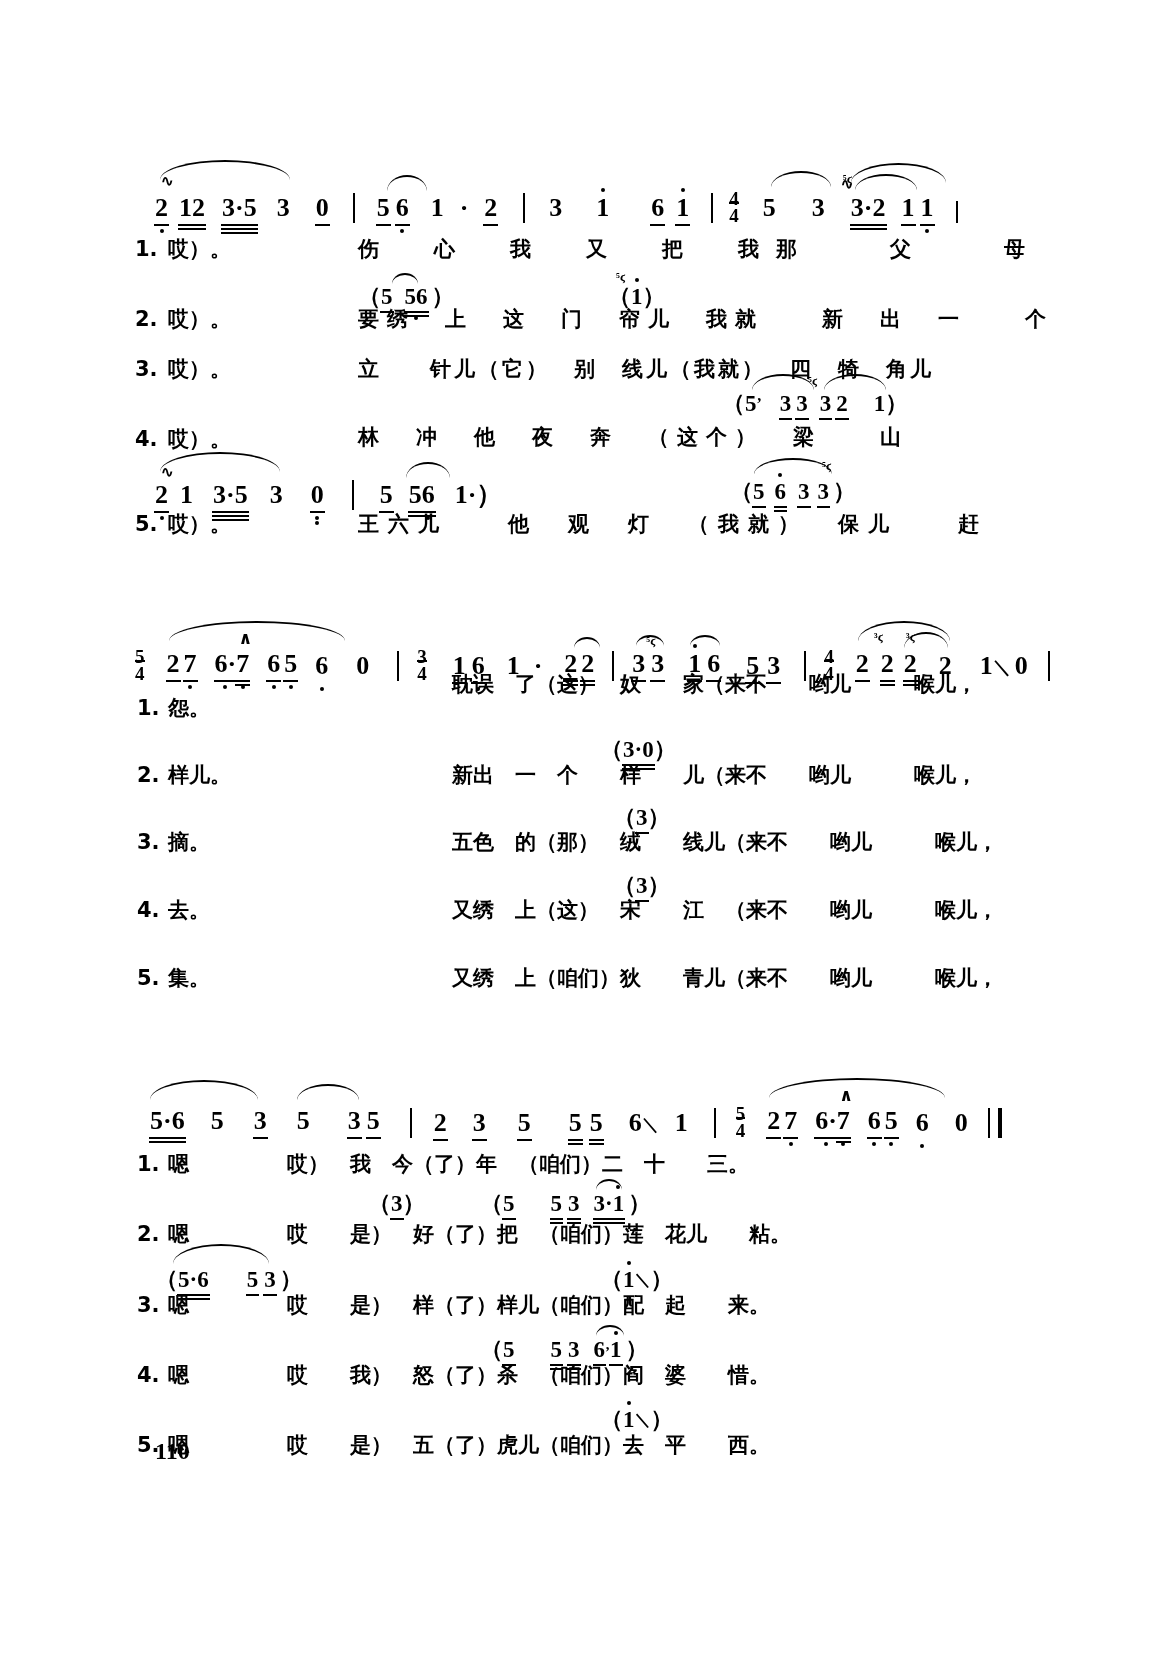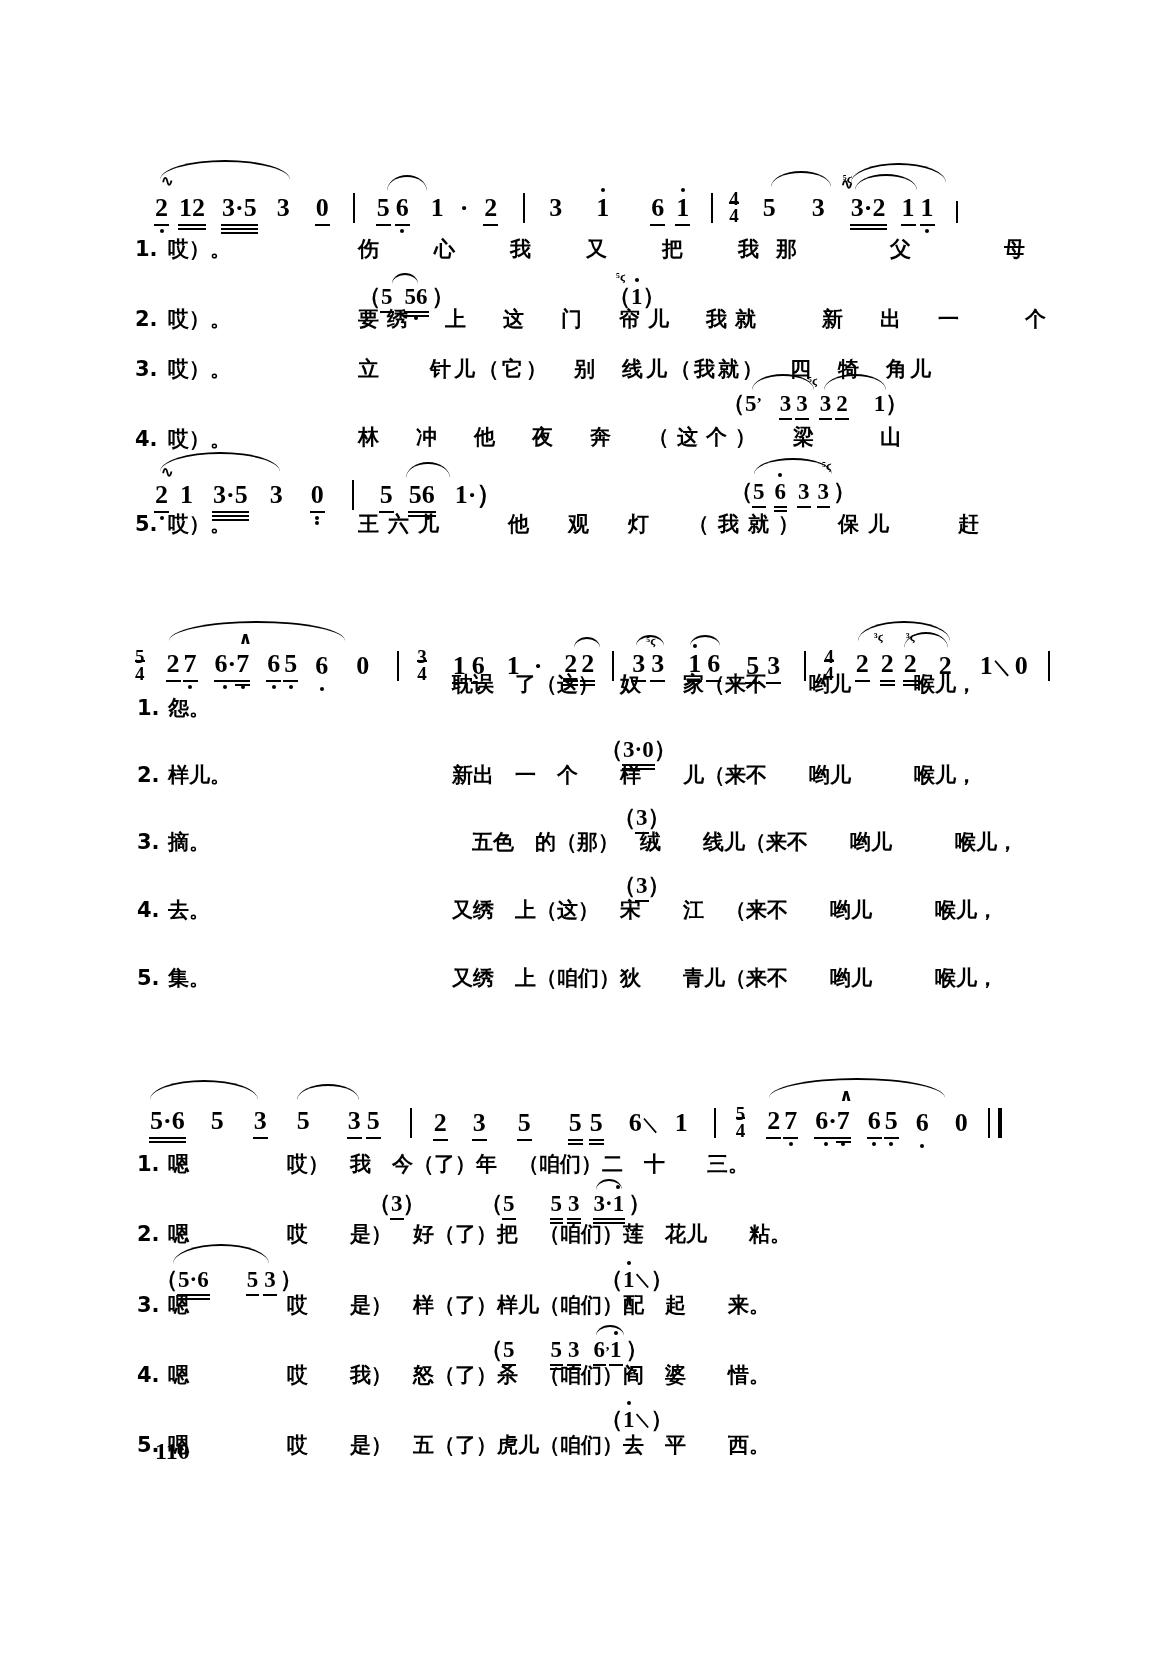--- a/index.html
+++ b/index.html
@@ -260,21 +260,21 @@
   </div>
   <div class="ly" style="left:137px;top:763px;">2.</div>
   <div class="ly" style="left:168px;top:763px;">样儿。</div>
   <div class="ly" style="left:452px;top:763px;">新出　一　个　　样　　儿（来不　　哟儿　　　喉儿，</div>
 
   <div class="abs" style="left:613px;top:806px;">
     <span class="note sm">（</span><span class="note sm u1">3</span><span class="note sm">）</span>
   </div>
   <div class="ly" style="left:137px;top:830px;">3.</div>
   <div class="ly" style="left:168px;top:830px;">摘。</div>
-  <div class="ly" style="left:472px;top:830px;text-align:center;">五色　的（那）　绒　　线儿（来不　　哟儿　　　喉儿，</div>
+  <div class="ly" style="left:452px;top:830px;text-align:center;">五色　的（那）　绒　　线儿（来不　　哟儿　　　喉儿，</div>
 
   <div class="abs" style="left:613px;top:874px;">
     <span class="note sm">（</span><span class="note sm u1">3</span><span class="note sm">）</span>
   </div>
   <div class="ly" style="left:137px;top:898px;">4.</div>
   <div class="ly" style="left:168px;top:898px;">去。</div>
   <div class="ly" style="left:452px;top:898px;">又绣　上（这）　宋　　江　（来不　　哟儿　　　喉儿，</div>
 
   <div class="ly" style="left:137px;top:966px;">5.</div>
   <div class="ly" style="left:168px;top:966px;">集。</div>

